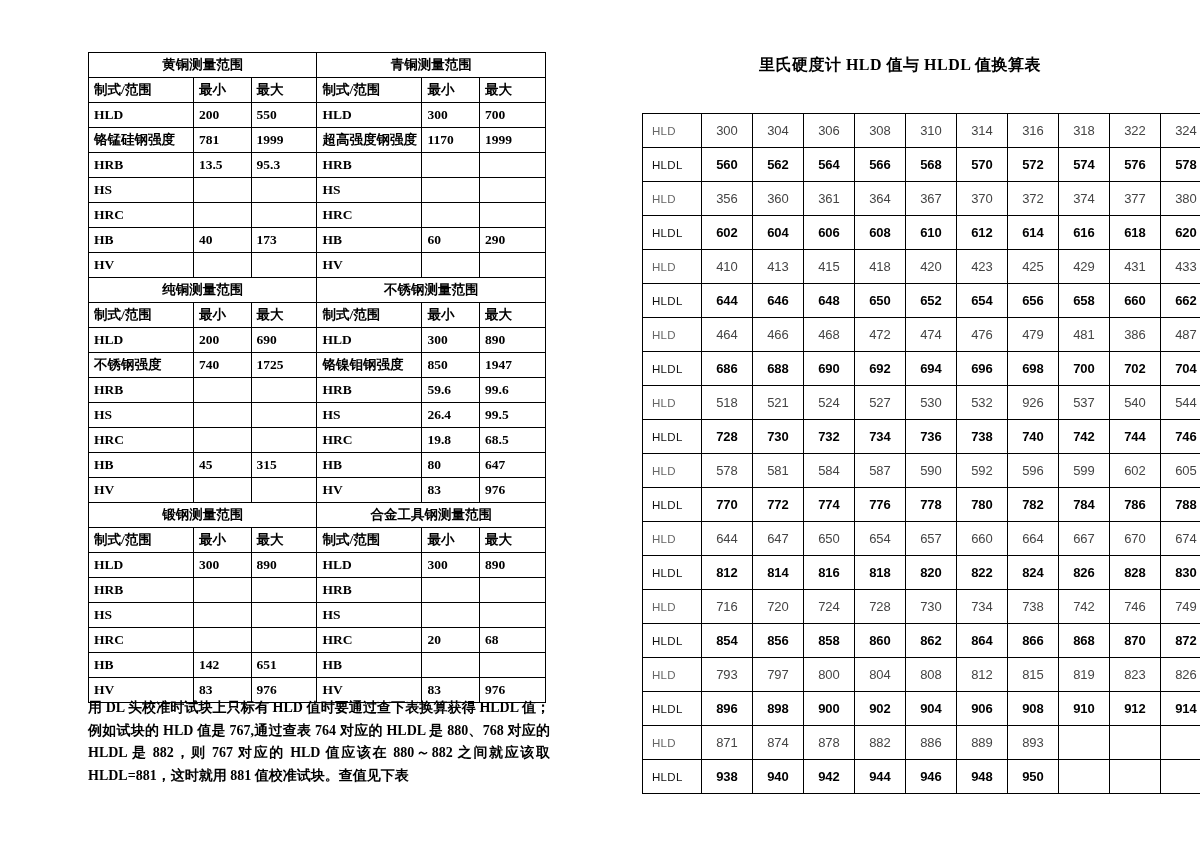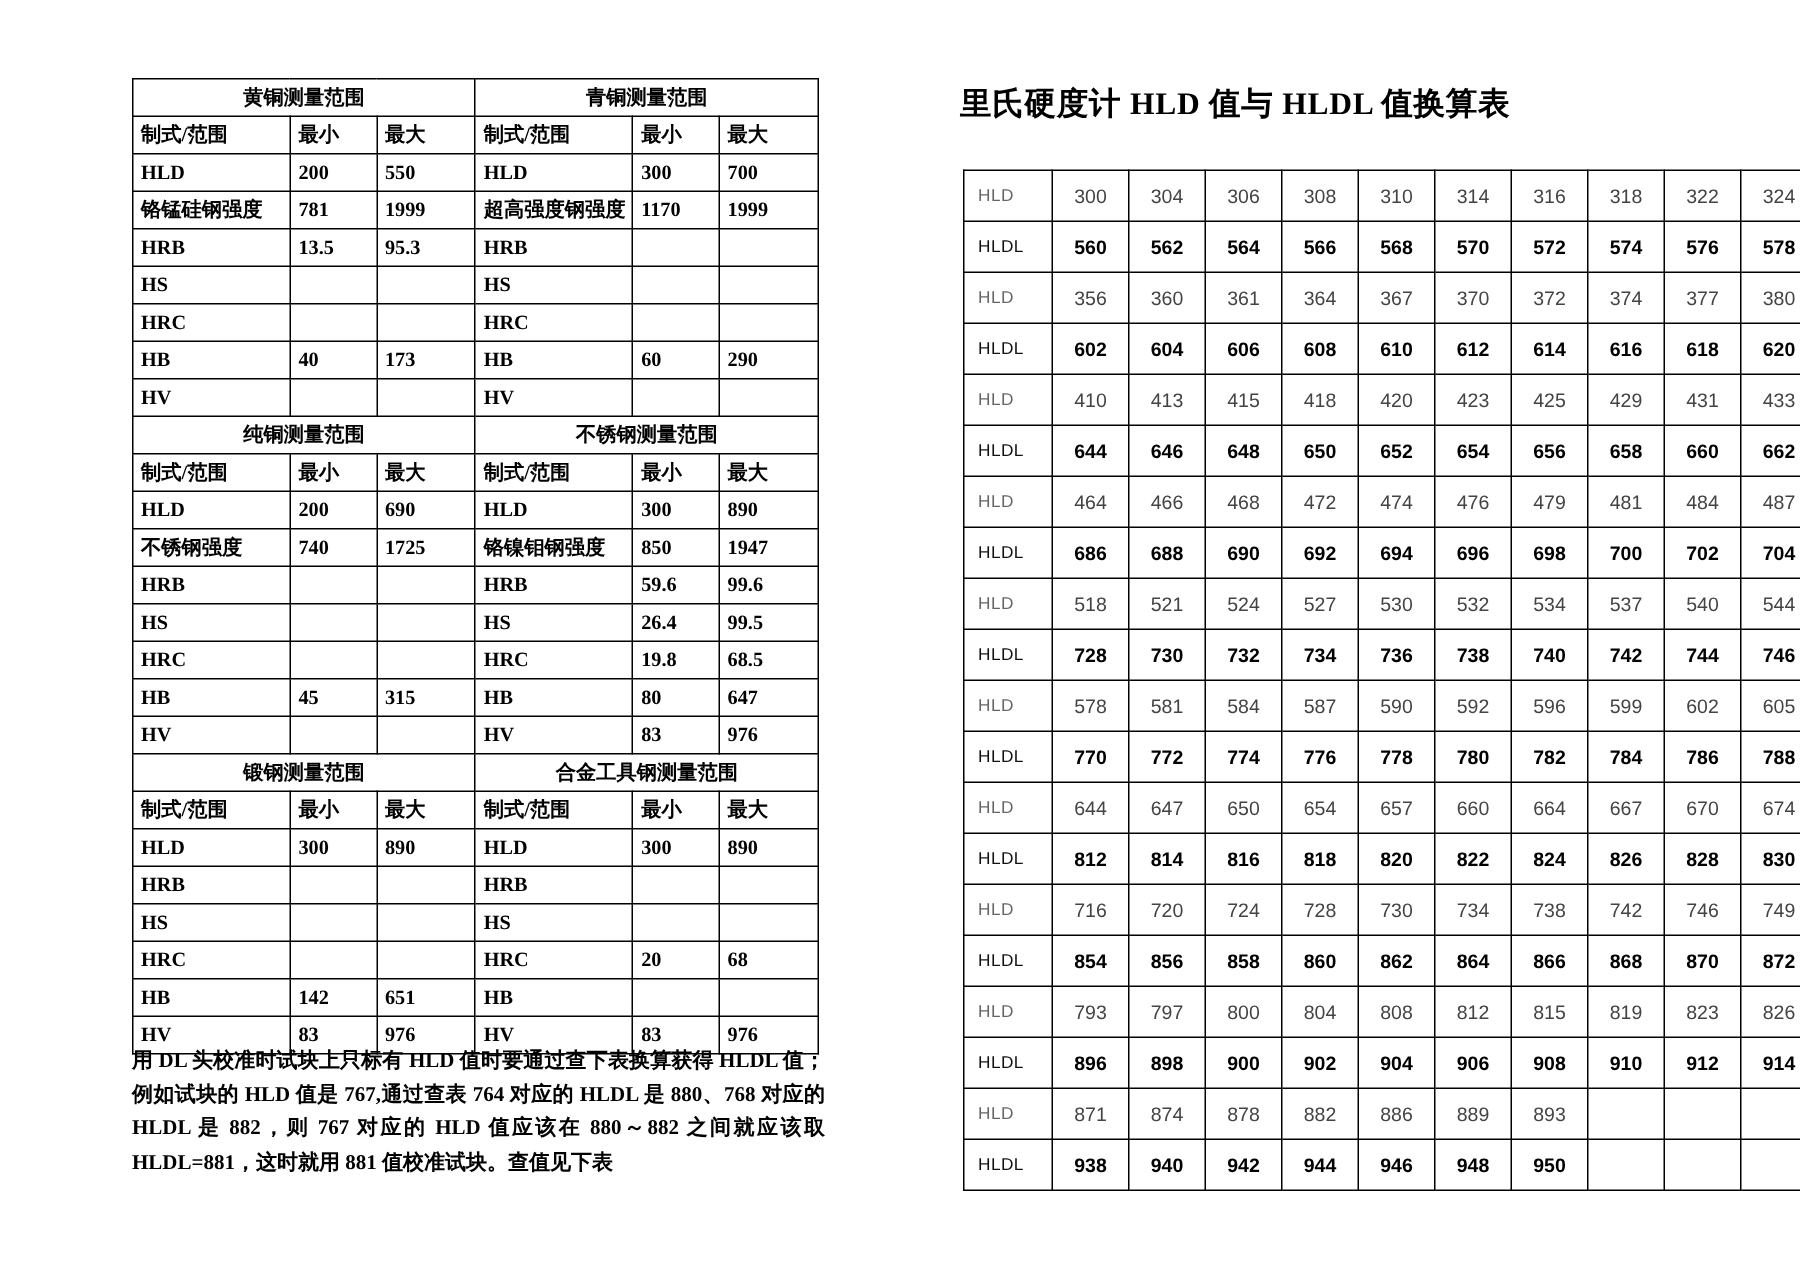--- a/index.html
+++ b/index.html
@@ -80,22 +80,22 @@
     font-size: 13px;
     font-weight: normal;
   }
 
   
   #right-title {
     position: absolute;
     left: 640px;
     top: 55px;
     width: 520px;
-    text-align: left;
-    font-size: 21px;
+    text-align: center;
+    font-size: 16px;
     font-weight: bold;
     letter-spacing: 0.5px;
     font-family: "Liberation Serif", "DejaVu Serif", serif;
   }
   #conv-wrap {
     position: absolute;
     left: 642px;
     top: 113px;
     width: 518px;
   }
@@ -456,21 +456,21 @@
           <tr class="hld">
             <td class="key">HLD</td>
             <td>464</td>
             <td>466</td>
             <td>468</td>
             <td>472</td>
             <td>474</td>
             <td>476</td>
             <td>479</td>
             <td>481</td>
-            <td>484</td>
+            <td>386</td>
             <td>487</td>
           </tr>
           <tr class="hldl">
             <td class="key">HLDL</td>
             <td>686</td>
             <td>688</td>
             <td>690</td>
             <td>692</td>
             <td>694</td>
             <td>696</td>
@@ -480,21 +480,21 @@
             <td>704</td>
           </tr>
           <tr class="hld">
             <td class="key">HLD</td>
             <td>518</td>
             <td>521</td>
             <td>524</td>
             <td>527</td>
             <td>530</td>
             <td>532</td>
-            <td>534</td>
+            <td>926</td>
             <td>537</td>
             <td>540</td>
             <td>544</td>
           </tr>
           <tr class="hldl">
             <td class="key">HLDL</td>
             <td>728</td>
             <td>730</td>
             <td>732</td>
             <td>734</td>

